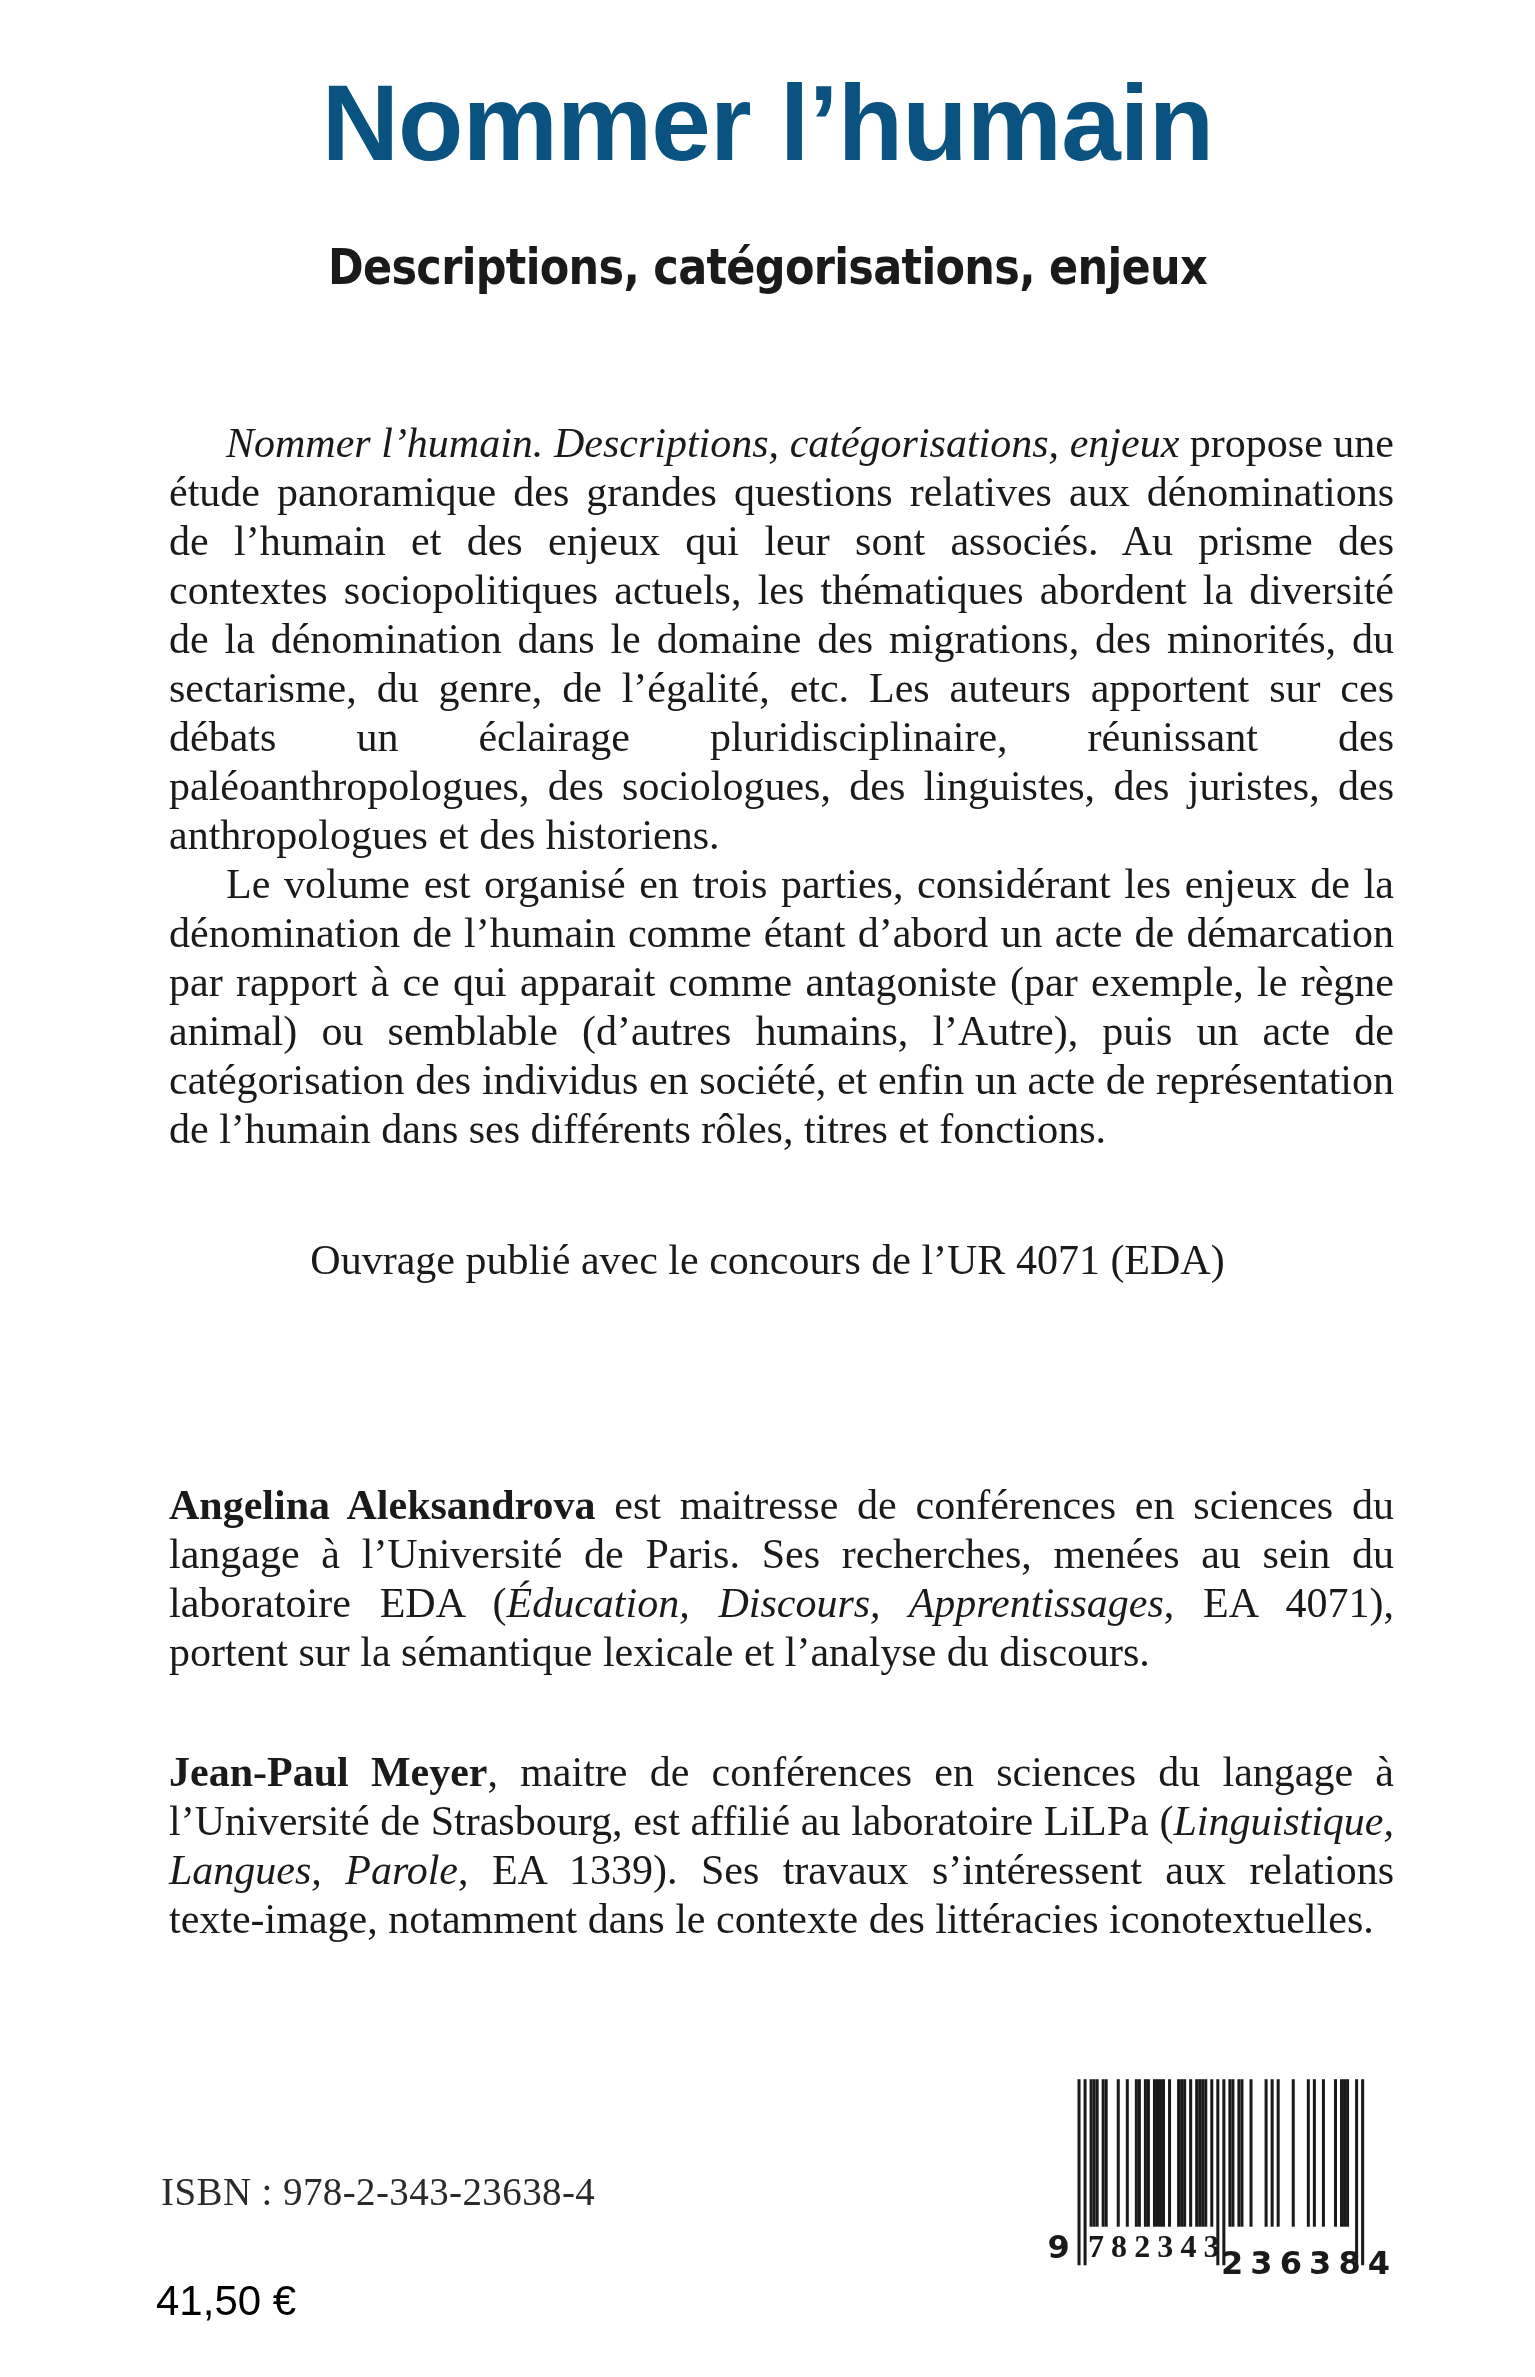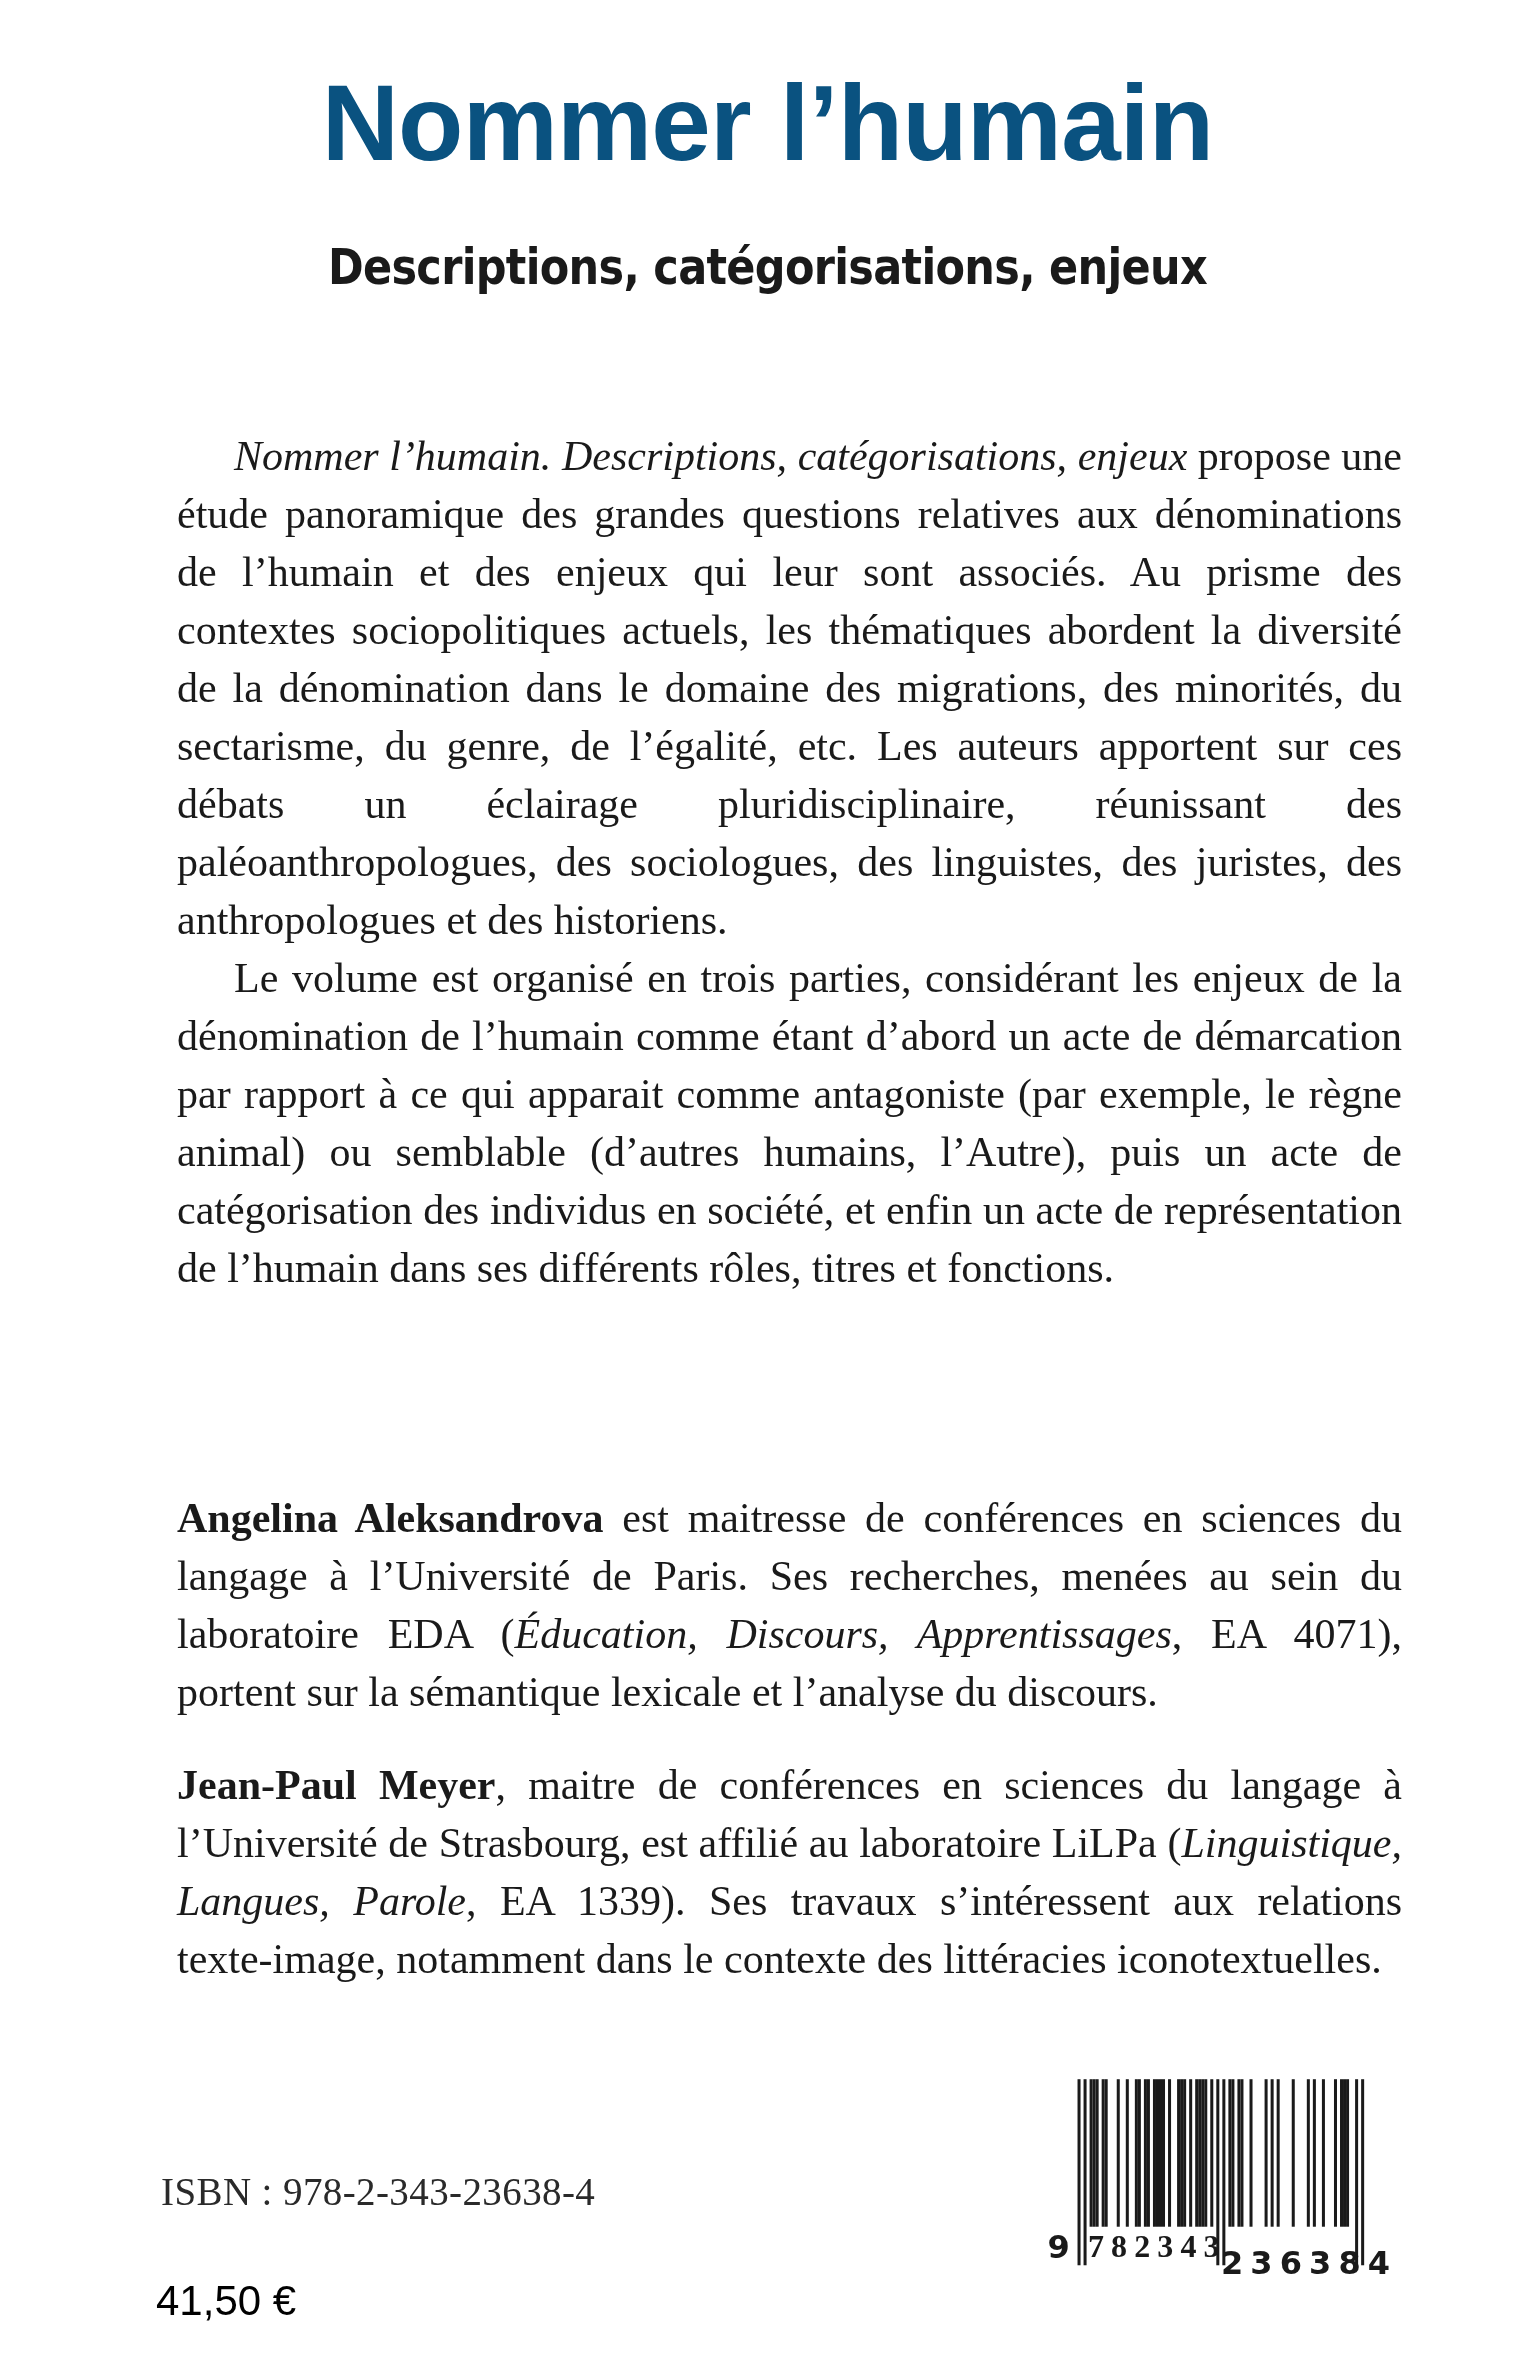--- a/index.html
+++ b/index.html
@@ -9,22 +9,22 @@
     font-family: "Liberation Sans", sans-serif; font-weight: bold;
     font-size: 107px; color: #0a5280; letter-spacing: -0.8px; margin: 0; line-height: 1.1;
   }
   .subtitle {
     position: absolute; left: 0; right: 0; top: 237px; text-align: center;
     font-family: "DejaVu Sans", sans-serif; font-weight: bold; font-size: 50px;
     color: #1a1a1a; margin: 0; line-height: 1.2; transform: scaleX(0.86); letter-spacing: -0.8px;
   }
   .body-block {
     position: absolute; left: 161px; width: 1225px;
-    font-family: "Liberation Serif", serif; font-size: 42px; line-height: 58px;
-    text-align: justify; color: #1a1a1a; margin: 16px;
+    font-family: "Liberation Serif", serif; font-size: 42px; line-height: 49px;
+    text-align: justify; color: #1a1a1a; margin: 8px;
   }
   .body-block p { margin: 0; text-indent: 57px; }
   .p-desc { top: 411px; }
   .support {
     position: absolute; left: 0; right: 0; top: 1236px; text-align: center;
     font-family: "Liberation Serif", serif; font-size: 42px; line-height: 48px; color: #1a1a1a;
   }
   .support div { display: block; }
   .author { text-indent: 0 !important; }
   .bio1 { top: 1473px; }
@@ -55,20 +55,21 @@
 
 <h1 class="title">Nommer l’humain</h1>
 <h2 class="subtitle">Descriptions, catégorisations, enjeux</h2>
 
 <div class="body-block p-desc">
   <p><em>Nommer l’humain. Descriptions, catégorisations, enjeux</em><span> propose une étude panoramique des grandes questions relatives aux dénominations de l’humain et des enjeux qui leur sont associés. Au prisme des contextes sociopolitiques actuels, les thématiques abordent la diversité de la dénomination dans le domaine des migrations, des minorités, du sectarisme, du genre, de l’égalité, etc. Les auteurs apportent sur ces débats un éclairage pluridisciplinaire, réunissant des paléoanthropologues, des sociologues, des linguistes, des juristes, des anthropologues et des historiens.</span></p>
   <p>Le volume est organisé en trois parties, considérant les enjeux de la dénomination de l’humain comme étant d’abord un acte de démarcation par rapport à ce qui apparait comme antagoniste (par exemple, le règne animal) ou semblable (d’autres humains, l’Autre), puis un acte de catégorisation des individus en société, et enfin un acte de représentation de l’humain dans ses différents rôles, titres et fonctions.</p>
 </div>
 
 <div class="support">
+  <div>Ouvrage publié avec le concours de l’UR 4071 (EDA)</div>
 </div>
 
 <div class="body-block bio1">
   <p class="author"><strong>Angelina Aleksandrova</strong><span> est maitresse de conférences en sciences du langage à l’Université de Paris. Ses recherches, menées au sein du laboratoire EDA (</span><em>Éducation, Discours, Apprentissages</em><span>, EA 4071), portent sur la sémantique lexicale et l’analyse du discours.</span></p>
 </div>
 
 <div class="body-block bio2">
   <p class="author"><strong>Jean-Paul Meyer</strong><span>, maitre de conférences en sciences du langage à l’Université de Strasbourg, est affilié au laboratoire LiLPa (</span><em>Linguistique, Langues, Parole</em><span>, EA 1339). Ses travaux s’intéressent aux relations texte-image, notamment dans le contexte des littéracies iconotextuelles.</span></p>
 </div>
 

